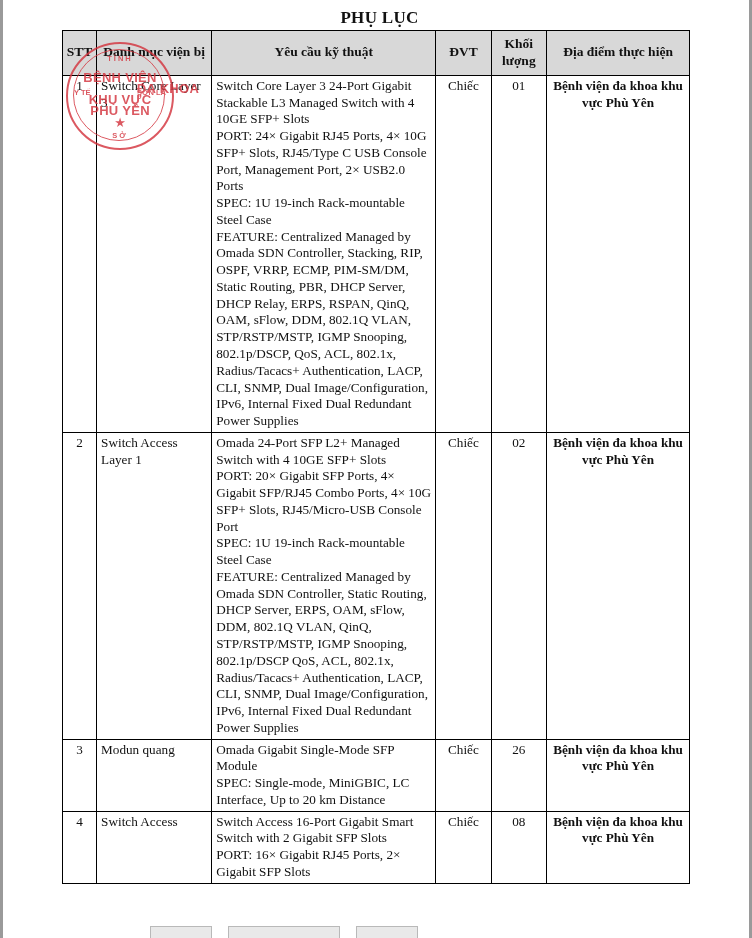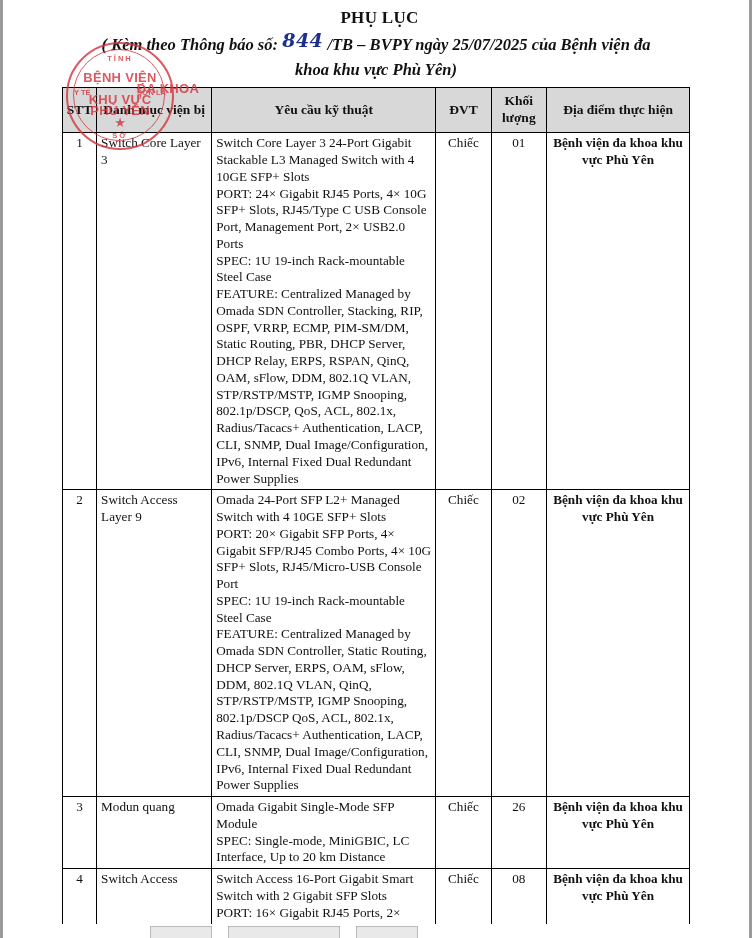--- a/index.html
+++ b/index.html
@@ -204,27 +204,20 @@
   .page-edge-left { left: 0; }
   .page-edge-right { right: 0; }
 </style>
 </head>
 <body>
 
 <div class="page">
 
   <div class="doc-title">PHỤ LỤC</div>
 
-  <div class="subtitle">
-    <span>( Kèm theo Thông báo số:</span>
-    <span class="handwritten">844</span>
-    <span>/TB – BVPY ngày 25/07/2025 của Bệnh viện đa</span>
-    <br>
-    <span>khoa khu vực Phù Yên)</span>
-  </div>
 
   <div class="seal">
     <div class="inner-ring"></div>
     <div class="arc-top">TỈNH</div>
     <div class="side-l">Y TẾ</div>
     <div class="side-r">SƠN LA</div>
     <div class="seal-text l1">BỆNH VIỆN</div>
     <div class="seal-text l2">ĐA KHOA</div>
     <div class="seal-text l3">KHU VỰC</div>
     <div class="seal-text l4">PHÙ YÊN</div>
@@ -260,21 +253,21 @@
             <span class="spec-line">PORT: 24× Gigabit RJ45 Ports, 4× 10G SFP+ Slots, RJ45/Type C USB Console Port, Management Port, 2× USB2.0 Ports</span>
             <span class="spec-line">SPEC: 1U 19-inch Rack-mountable Steel Case</span>
             <span class="spec-line">FEATURE: Centralized Managed by Omada SDN Controller, Stacking, RIP, OSPF, VRRP, ECMP, PIM-SM/DM, Static Routing, PBR, DHCP Server, DHCP Relay, ERPS, RSPAN, QinQ, OAM, sFlow, DDM, 802.1Q VLAN, STP/RSTP/MSTP, IGMP Snooping, 802.1p/DSCP, QoS, ACL, 802.1x, Radius/Tacacs+ Authentication, LACP, CLI, SNMP, Dual Image/Configuration, IPv6, Internal Fixed Dual Redundant Power Supplies</span>
           </td>
           <td class="c-dvt">Chiếc</td>
           <td class="c-qty">01</td>
           <td class="c-loc">Bệnh viện đa khoa khu vực Phù Yên</td>
         </tr>
         <tr>
           <td class="c-stt">2</td>
-          <td class="c-name">Switch Access Layer 9</td>
+          <td class="c-name">Switch Access Layer 1</td>
           <td class="c-spec">
             <span class="spec-line">Omada 24-Port SFP L2+ Managed Switch with 4 10GE SFP+ Slots</span>
             <span class="spec-line">PORT: 20× Gigabit SFP Ports, 4× Gigabit SFP/RJ45 Combo Ports, 4× 10G SFP+ Slots, RJ45/Micro-USB Console Port</span>
             <span class="spec-line">SPEC: 1U 19-inch Rack-mountable Steel Case</span>
             <span class="spec-line">FEATURE: Centralized Managed by Omada SDN Controller, Static Routing, DHCP Server, ERPS, OAM, sFlow, DDM, 802.1Q VLAN, QinQ, STP/RSTP/MSTP, IGMP Snooping, 802.1p/DSCP QoS, ACL, 802.1x, Radius/Tacacs+ Authentication, LACP, CLI, SNMP, Dual Image/Configuration, IPv6, Internal Fixed Dual Redundant Power Supplies</span>
           </td>
           <td class="c-dvt">Chiếc</td>
           <td class="c-qty">02</td>
           <td class="c-loc">Bệnh viện đa khoa khu vực Phù Yên</td>
         </tr>

